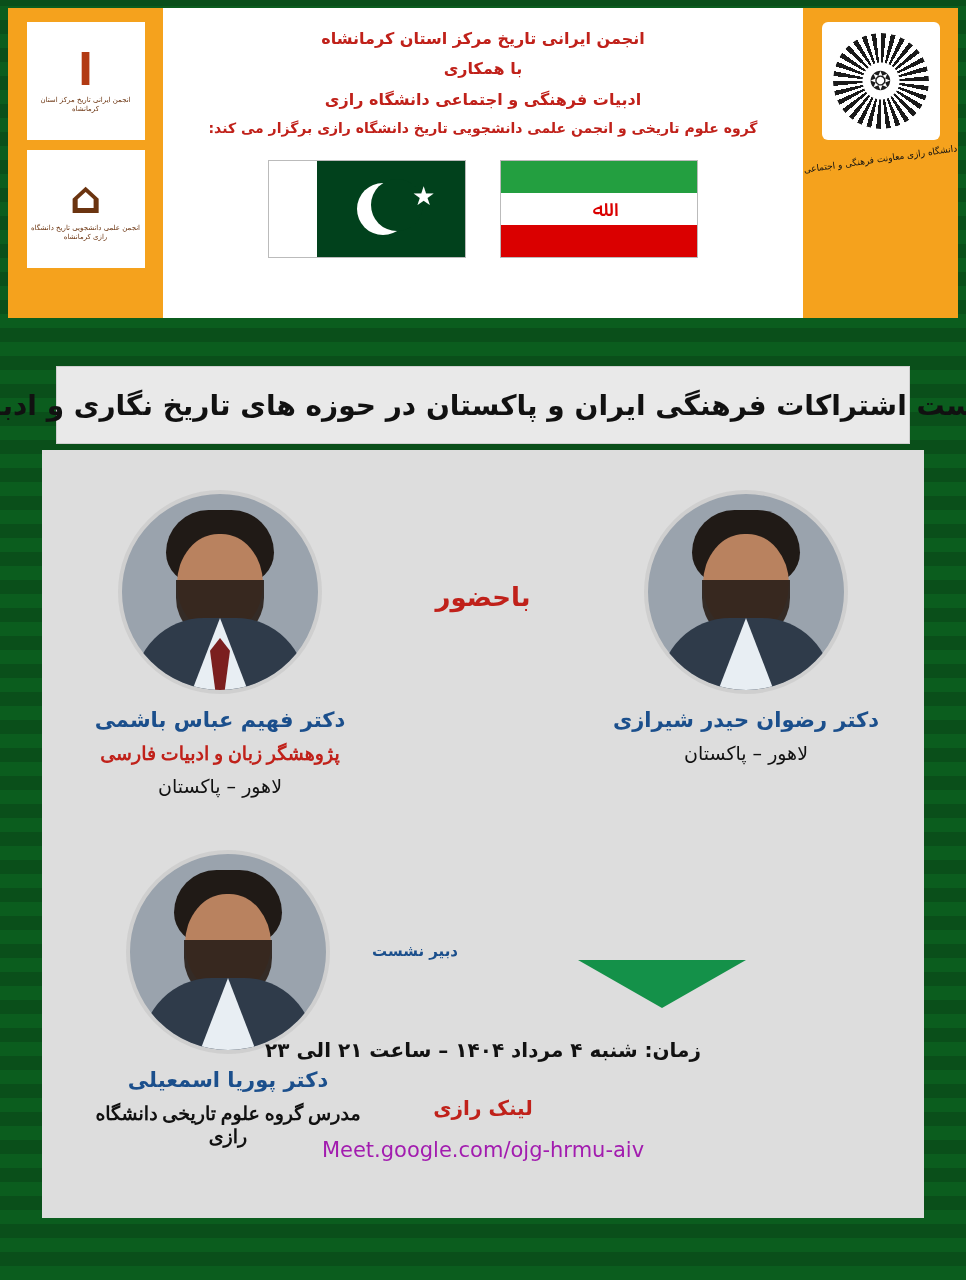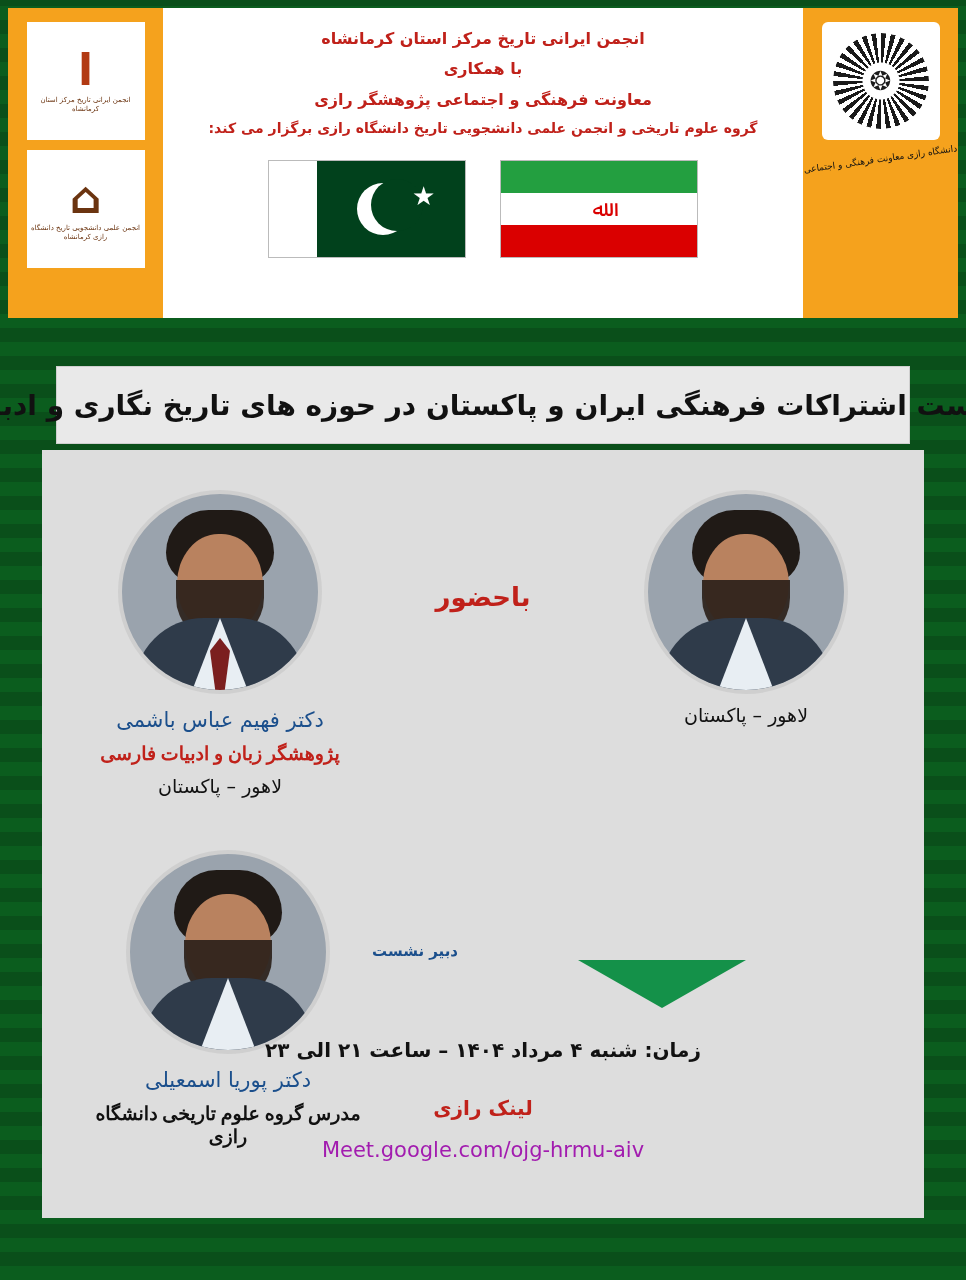--- a/index.html
+++ b/index.html
@@ -111,21 +111,21 @@
     border:4px solid #cfcfcf;
     background:#9aa3ad;
     position:relative;
   }
   .ph-hair{position:absolute;left:50%;top:16px;transform:translateX(-50%);width:108px;height:74px;border-radius:54px 54px 40px 40px;background:#201a16;}
   .ph-face{position:absolute;left:50%;top:40px;transform:translateX(-50%);width:86px;height:100px;border-radius:43px/52px;background:#b9825f;}
   .ph-beard{position:absolute;left:50%;top:86px;transform:translateX(-50%);width:88px;height:62px;border-radius:0 0 44px 44px;background:#2b211a;opacity:.92;}
   .ph-body{position:absolute;left:50%;bottom:-6px;transform:translateX(-50%);width:172px;height:78px;border-radius:70px 70px 0 0;background:#2f3b4a;}
   .ph-shirt{position:absolute;left:50%;bottom:-6px;transform:translateX(-50%);width:60px;height:78px;background:#e8eef3;clip-path:polygon(50% 0,100% 100%,0 100%);}
   .ph-tie{position:absolute;left:50%;bottom:-6px;transform:translateX(-50%);width:20px;height:58px;background:#7b1f1f;clip-path:polygon(50% 0,100% 22%,70% 100%,30% 100%,0 22%);}
-  .p-name{color:#1b4f8c;font-size:21px;font-weight:normal;margin-top:14px;}
+  .p-name{color:#1b4f8c;font-size:21px;font-weight:bold;margin-top:14px;}
   .p-role{color:#c0211a;font-size:19px;font-weight:bold;margin-top:10px;font-family:Liberation Serif, serif;}
   .p-place{color:#111;font-size:19px;font-weight:normal;margin-top:10px;}
   .p-role.dark{color:#111;}
   .moderator-label{
     position:absolute;color:#1b4f8c;font-size:15px;font-weight:bold;
   }
   .arrow-down{
     position:absolute;width:0;height:0;
     border-left:84px solid transparent;border-right:84px solid transparent;
     border-top:48px solid #149149;
@@ -157,21 +157,21 @@
           <div class="logo-sun-core">❂</div>
         </div>
       </div>
       <div class="side-caption">دانشگاه رازی
 معاونت فرهنگی و اجتماعی</div>
     </div>
 
     <div class="hdr-main">
       <div class="hdr-line">انجمن ایرانی تاریخ  مرکز استان کرمانشاه</div>
       <div class="hdr-line">با همکاری</div>
-      <div class="hdr-line">معاونت  فرهنگی  و اجتماعی  پژوهشگر رازی</div>
+      <div class="hdr-line">ادبیات  فرهنگی  و اجتماعی  دانشگاه رازی</div>
       <div class="hdr-line small">گروه  علوم تاریخی و انجمن علمی دانشجویی  تاریخ دانشگاه رازی  برگزار می کند:</div>
 
       <div class="flags">
         <div class="flag flag-pk">
           <div class="pk-white"></div>
           <div class="pk-moon"></div>
           <div class="pk-moon-cut"></div>
           <div class="pk-star">★</div>
         </div>
         <div class="flag flag-ir">
@@ -207,20 +207,21 @@
     <div class="guest-label">باحضور</div>
 
     <div class="person" style="top:40px;right:28px;">
       <div class="photo">
         <div class="ph-hair"></div>
           <div class="ph-face"></div>
           <div class="ph-beard"></div>
         <div class="ph-body"></div>
           <div class="ph-shirt"></div>
       </div>
+      <div class="p-name">دکتر رضوان حیدر شیرازی</div>
       <div class="p-place">لاهور  –  پاکستان</div>
     </div>
 
     <div class="person" style="top:40px;left:28px;">
       <div class="photo">
         <div class="ph-hair"></div>
           <div class="ph-face"></div>
           <div class="ph-beard"></div>
         <div class="ph-body"></div>
           <div class="ph-shirt"></div>

